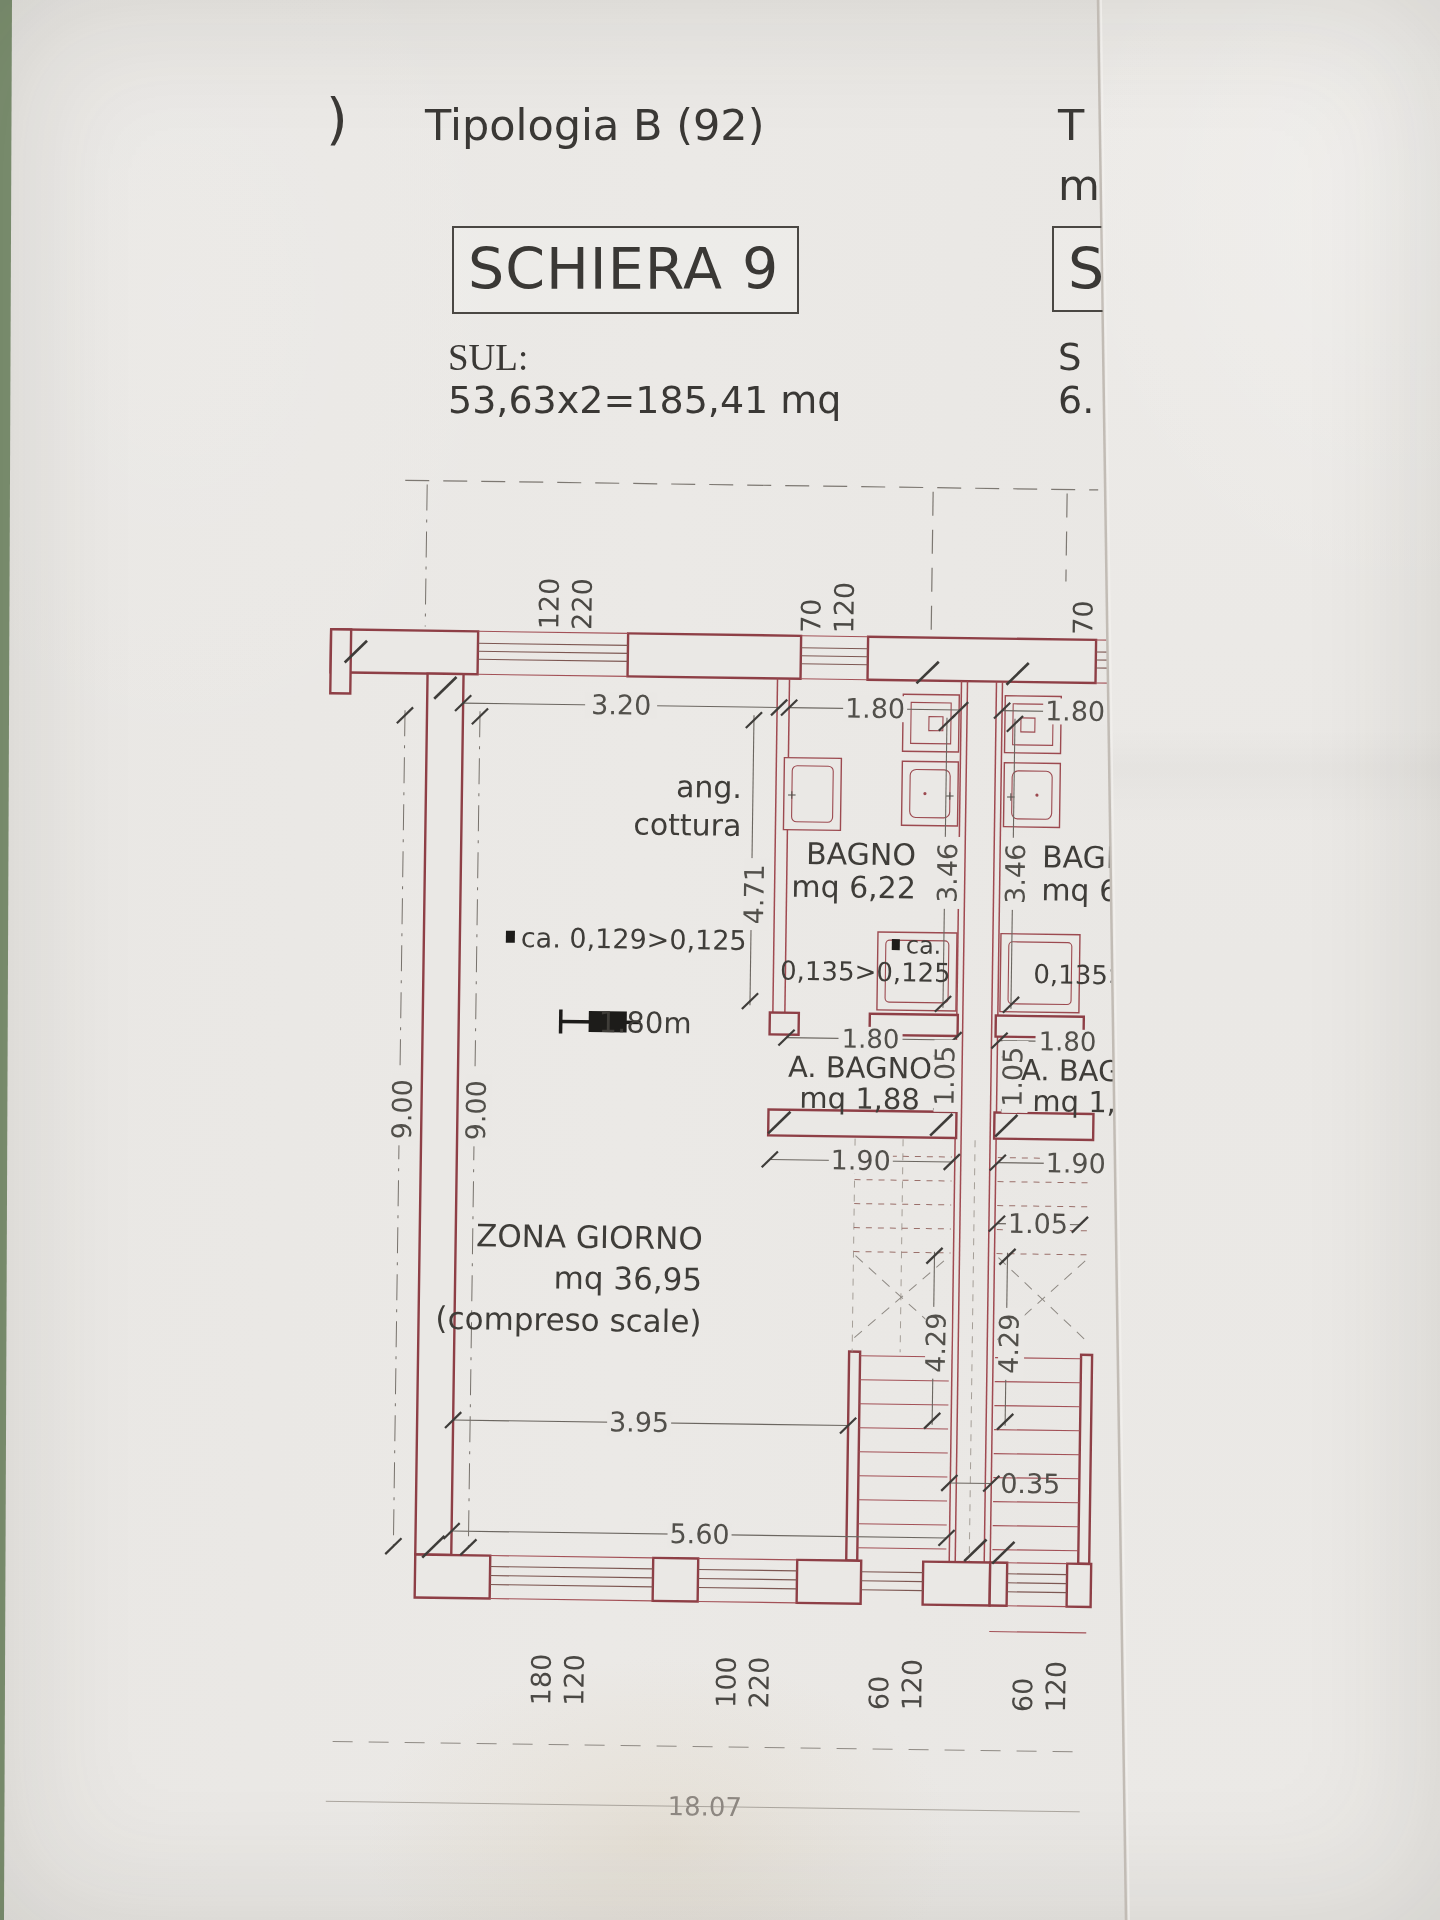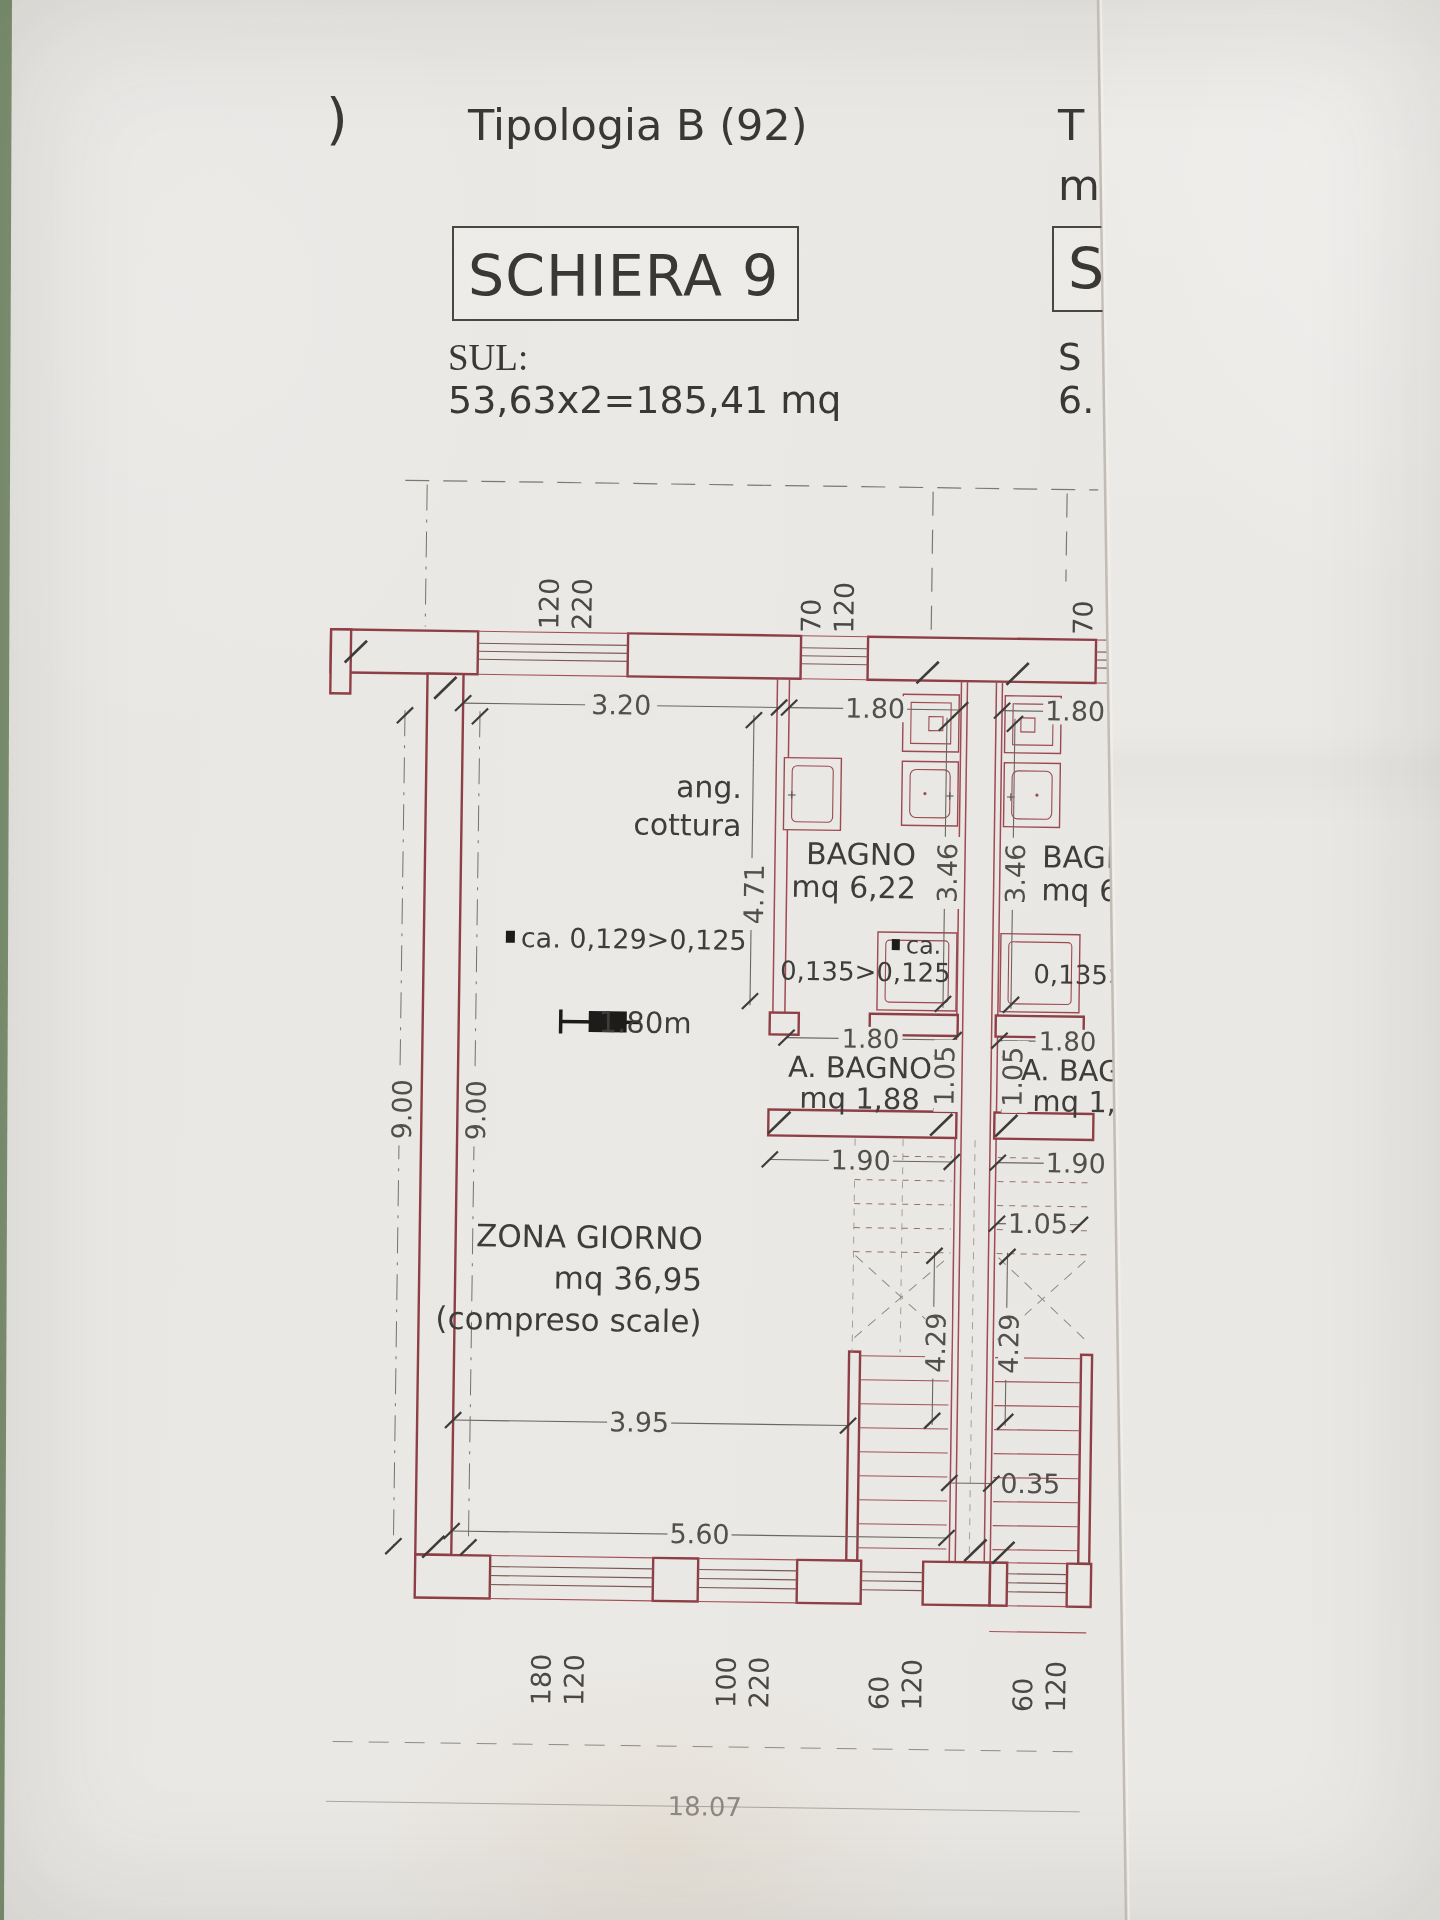--- a/index.html
+++ b/index.html
@@ -19,24 +19,24 @@
       linear-gradient(91deg, rgba(0,0,0,.05) 0px, rgba(0,0,0,0) 26px),
       linear-gradient(180deg,#edebe8 0%,#eae8e5 50%,#ebe9e6 100%);}
   .photo::after{content:"";position:absolute;inset:0;pointer-events:none;
     box-shadow:inset 0 0 140px rgba(55,58,45,.14);}
   svg.plan{position:absolute;left:0;top:0;z-index:2;}
   .hdr{position:absolute;inset:0;z-index:3;
     clip-path:polygon(12px 0,1098px 0,1126px 1920px,4px 1920px);
     color:#3a3835;}
   .hdr div{position:absolute;white-space:nowrap;}
   .h-paren{left:326px;top:86px;font-size:56px;}
-  .h-title{left:468px;top:100px;font-size:43px;}
+  .h-title{left:425px;top:100px;font-size:43px;}
   .h-sub{left:450px;top:158px;font-size:43px;}
   .h-badge{left:452px;top:226px;font-size:57px;border:2px solid #4a4743;
-           padding:15px 18px 10px 14px;letter-spacing:1px;background:rgba(255,255,255,.14);}
+           padding:8px 18px 10px 14px;letter-spacing:1px;background:rgba(255,255,255,.14);}
   .h-sul{left:448px;top:336px;font-size:37px;font-family:Liberation Serif, serif;}
   .h-sulv{left:448px;top:378px;font-size:38px;}
   .h-rt1{left:1058px;top:100px;font-size:43px;}
   .h-rt2{left:1058px;top:160px;font-size:43px;}
   .h-rbadge{left:1052px;top:226px;width:72px;height:64px;font-size:57px;
             border:2px solid #4a4743;padding:8px 0 10px 14px;background:rgba(255,255,255,.14);}
   .h-rt3{left:1058px;top:336px;font-size:37px;}
   .h-rt4{left:1058px;top:378px;font-size:38px;}
 
   

